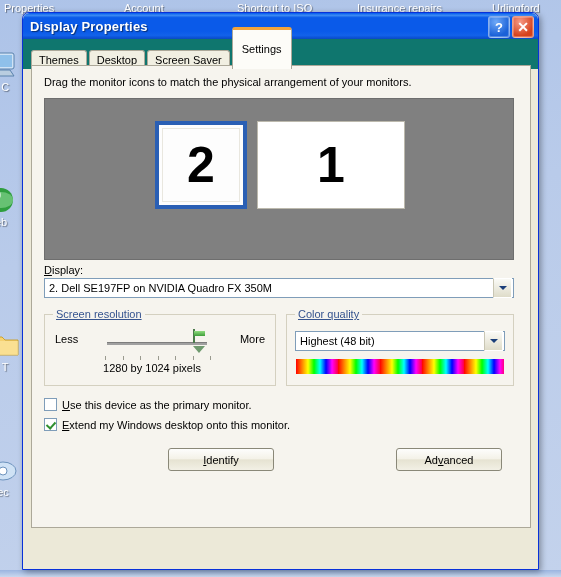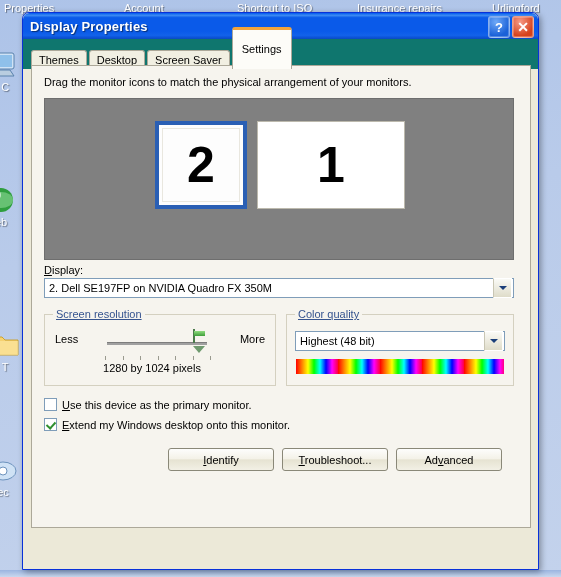--- a/index.html
+++ b/index.html
@@ -272,23 +272,20 @@
     </div>
 
     <div class="cbrow" id="cb2">
       <span class="cbox on"></span>
       <span class="lbl"><span class="u">E</span><span>xtend my Windows desktop onto this monitor.</span></span>
     </div>
 
     <div class="btn rowbtn" id="btnIdentify">
         <span><span class="u">I</span>dentify</span>
       </div>
-    <div class="btn rowbtn" id="btnTrouble">
-        <span><span class="u">T</span>roubleshoot...</span>
-      </div>
     <div class="btn rowbtn" id="btnAdvanced">
         <span>Ad<span class="u">v</span>anced</span>
       </div>
 
   </div>
 
   <div class="btn dlgbtn def" id="btnOK">OK</div>
   <div class="btn dlgbtn" id="btnCancel">Cancel</div>
   <div class="btn dlgbtn" id="btnApply">
       <span><span class="u">A</span>pply</span>

